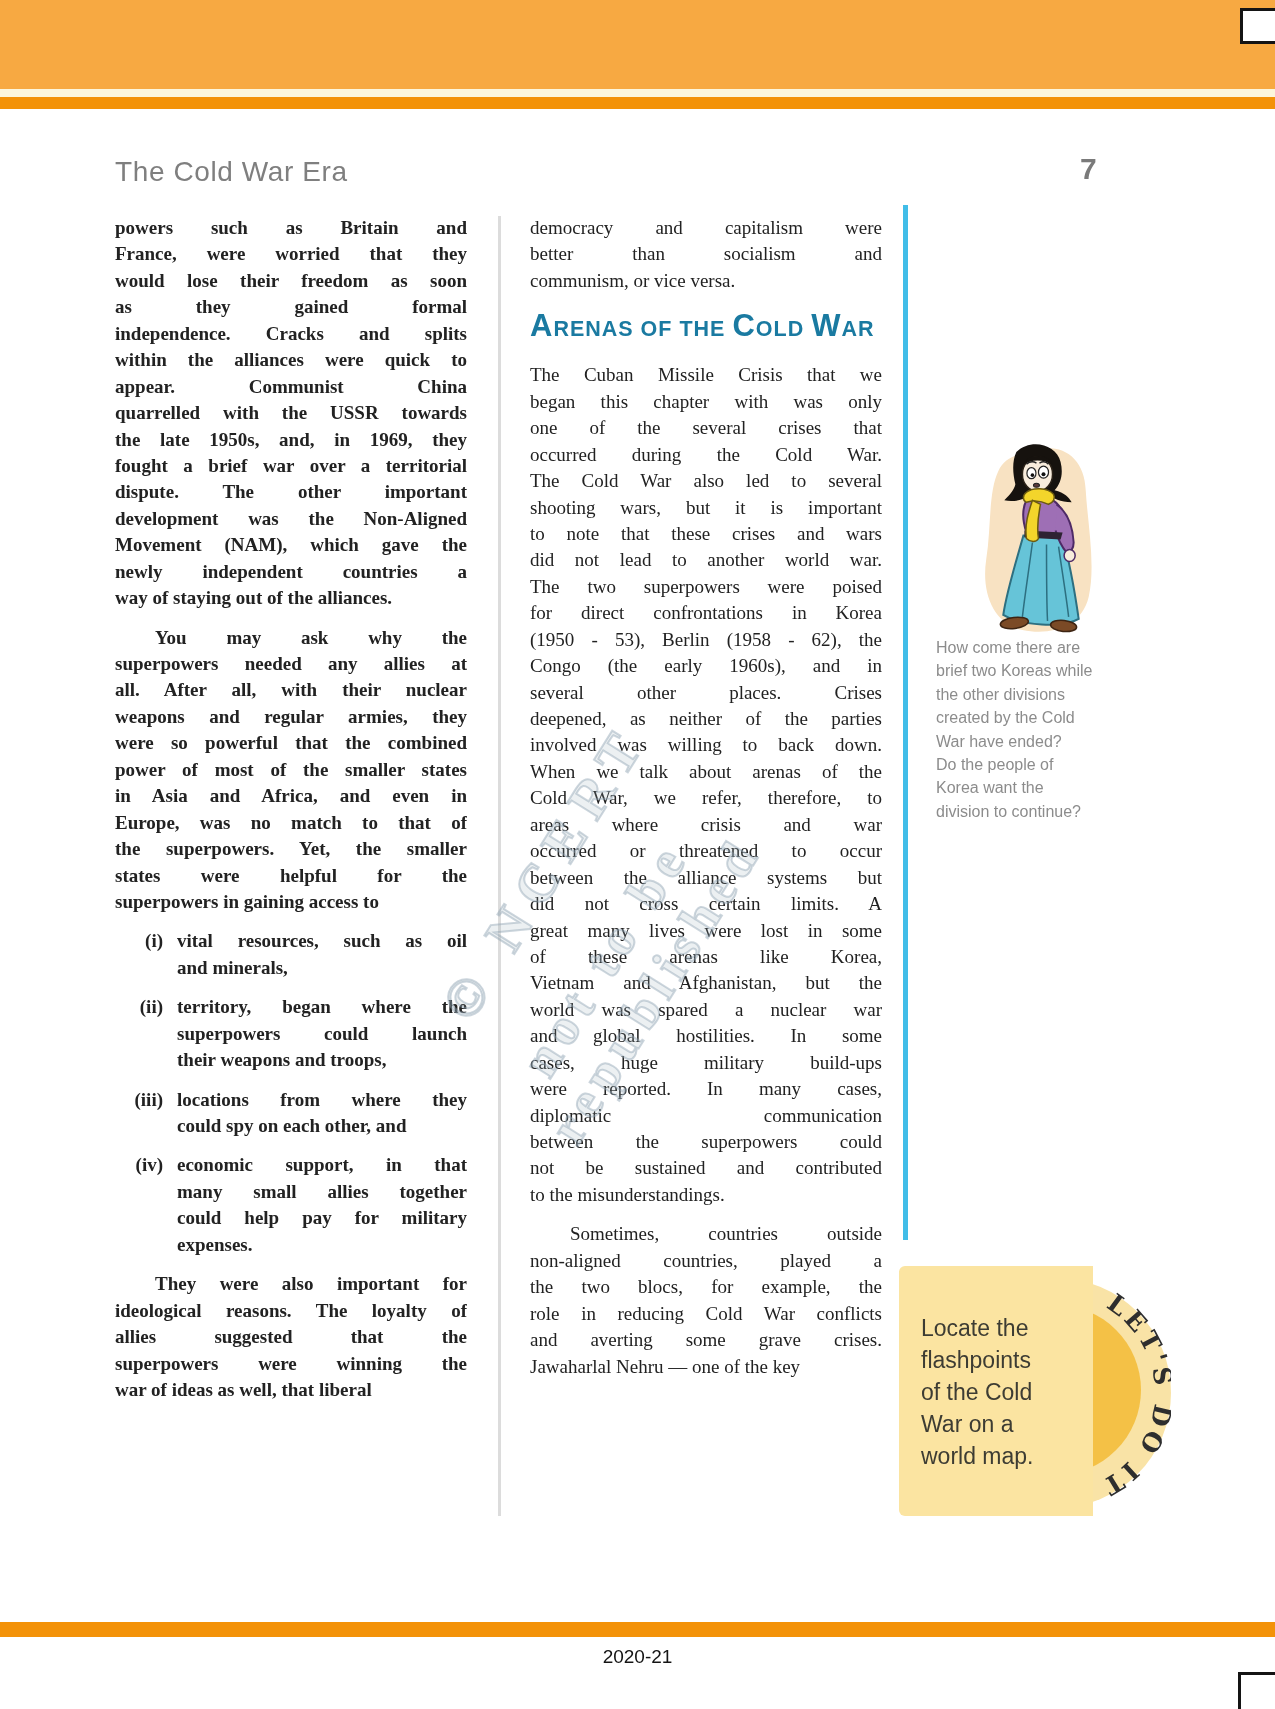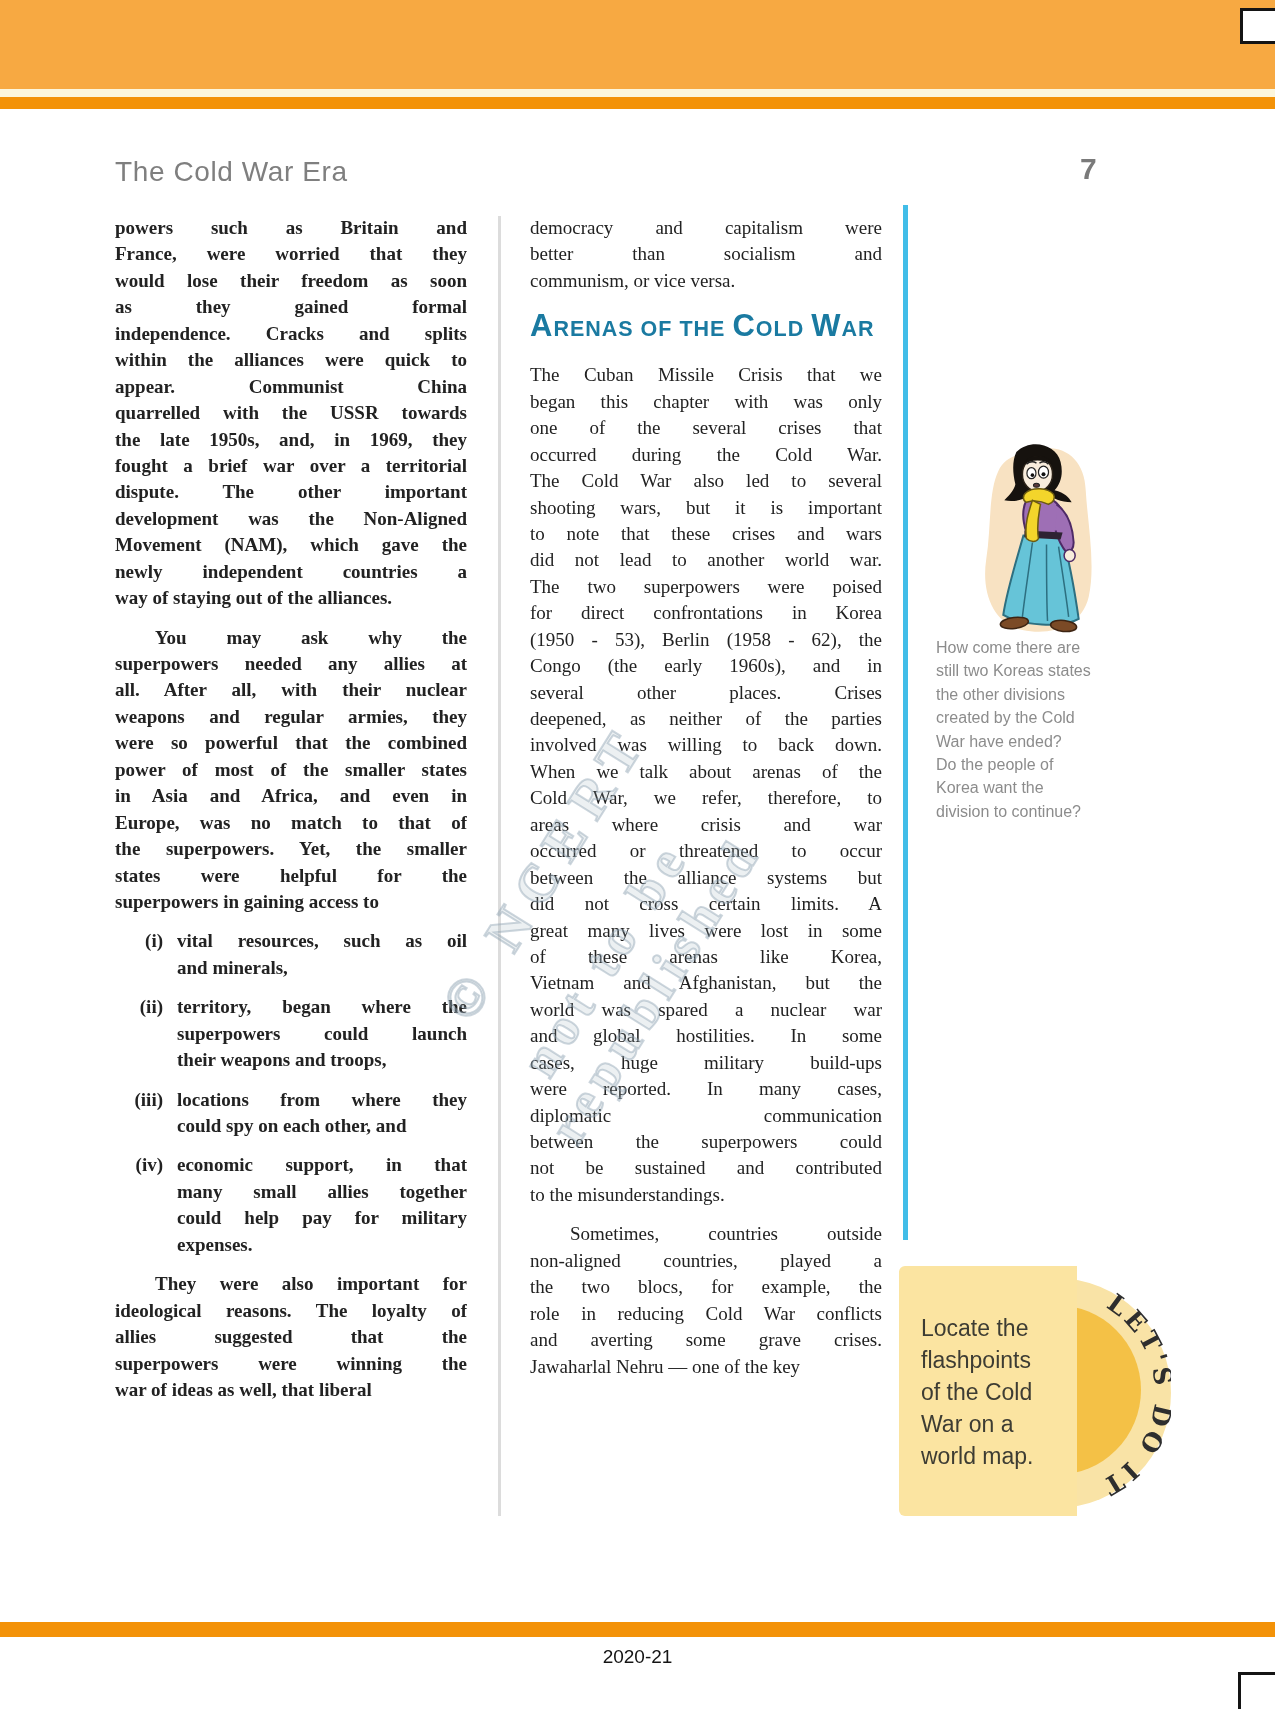--- a/index.html
+++ b/index.html
@@ -40,21 +40,21 @@
   .vrule{position:absolute;z-index:1;}
   .vrule.gray{left:498px;top:216px;width:3px;height:1300px;background:var(--rule-gray);}
   .vrule.blue{left:903px;top:205px;width:5px;height:1035px;background:var(--rule-blue);}
   .cartoon{position:absolute;left:970px;top:442px;width:146px;height:196px;z-index:2;}
   .margin-question{position:absolute;left:936px;top:636px;width:195px;z-index:2;
         font-family:"Liberation Sans",sans-serif;font-size:16px;line-height:23.4px;color:var(--gray-text);}
   .lets-svg{position:absolute;left:941px;top:1278px;width:230px;height:230px;z-index:1;}
   .arc-label{font-family:"DejaVu Serif","Liberation Serif",serif;font-size:25px;font-weight:600;
         fill:#2e2e2e;letter-spacing:4px;}
   .lets-box{position:absolute;left:899px;top:1266px;width:178px;height:250px;z-index:2;
-        background:var(--box-yellow);border-radius:6px 0 0 6px;}
+        background:var(--box-yellow);border-radius:6px 0 0 6px;padding-left:16px;}
   .lets-text{position:absolute;left:22px;top:46px;width:150px;font-family:"Liberation Sans",sans-serif;
         font-size:23px;line-height:32px;color:#3d3c33;}
   .watermark{position:absolute;z-index:3;pointer-events:none;text-align:center;
         font-family:"Liberation Serif",serif;font-weight:700;
         color:rgba(150,170,185,0.18);-webkit-text-stroke:2px rgba(145,165,180,0.45);}
   .wm1{left:360px;top:840px;width:370px;font-size:54px;letter-spacing:14px;
         transform:rotate(-58deg);}
   .wm2{left:330px;top:915px;width:600px;font-size:52px;letter-spacing:8px;
         transform:rotate(-58deg);}
   .footer-year{position:absolute;left:0;top:1646px;width:100%;text-align:center;
@@ -218,21 +218,21 @@
     <circle cx="73" cy="32" r="2" fill="#111"></circle>
     <path d="M56 22 q 5 -4 10 -1" stroke="#222" fill="none" stroke-width="1.5"></path>
     <path d="M69 21 q 5 -3 9 1" stroke="#222" fill="none" stroke-width="1.5"></path>
     <ellipse cx="66" cy="43" rx="3" ry="2" fill="#5a3b3b" stroke="#222" stroke-width="1"></ellipse>
     <path d="M56 50 C 62 45 77 45 83 52 C 85 56 83 60 78 62 C 70 58 62 58 56 60 C 52 58 52 53 56 50 Z" fill="#F3D52B" stroke="#6b5a10" stroke-width="1.5"></path>
     <path d="M62 58 C 58 70 54 82 56 96 C 60 100 66 100 68 96 C 66 84 68 72 70 62 Z" fill="#F3D52B" stroke="#6b5a10" stroke-width="1.5"></path>
   </svg>
 
   <div class="margin-question" id="marginQ">
       <div>How come there are</div>
-      <div>still two Koreas states</div>
+      <div>brief two Koreas while</div>
       <div>the other divisions</div>
       <div>created by the Cold</div>
       <div>War have ended?</div>
       <div>Do the people of</div>
       <div>Korea want the</div>
       <div>division to continue?</div>
     </div>
 
   <svg class="lets-svg" viewBox="0 0 230 230" aria-hidden="true">
     <defs>

